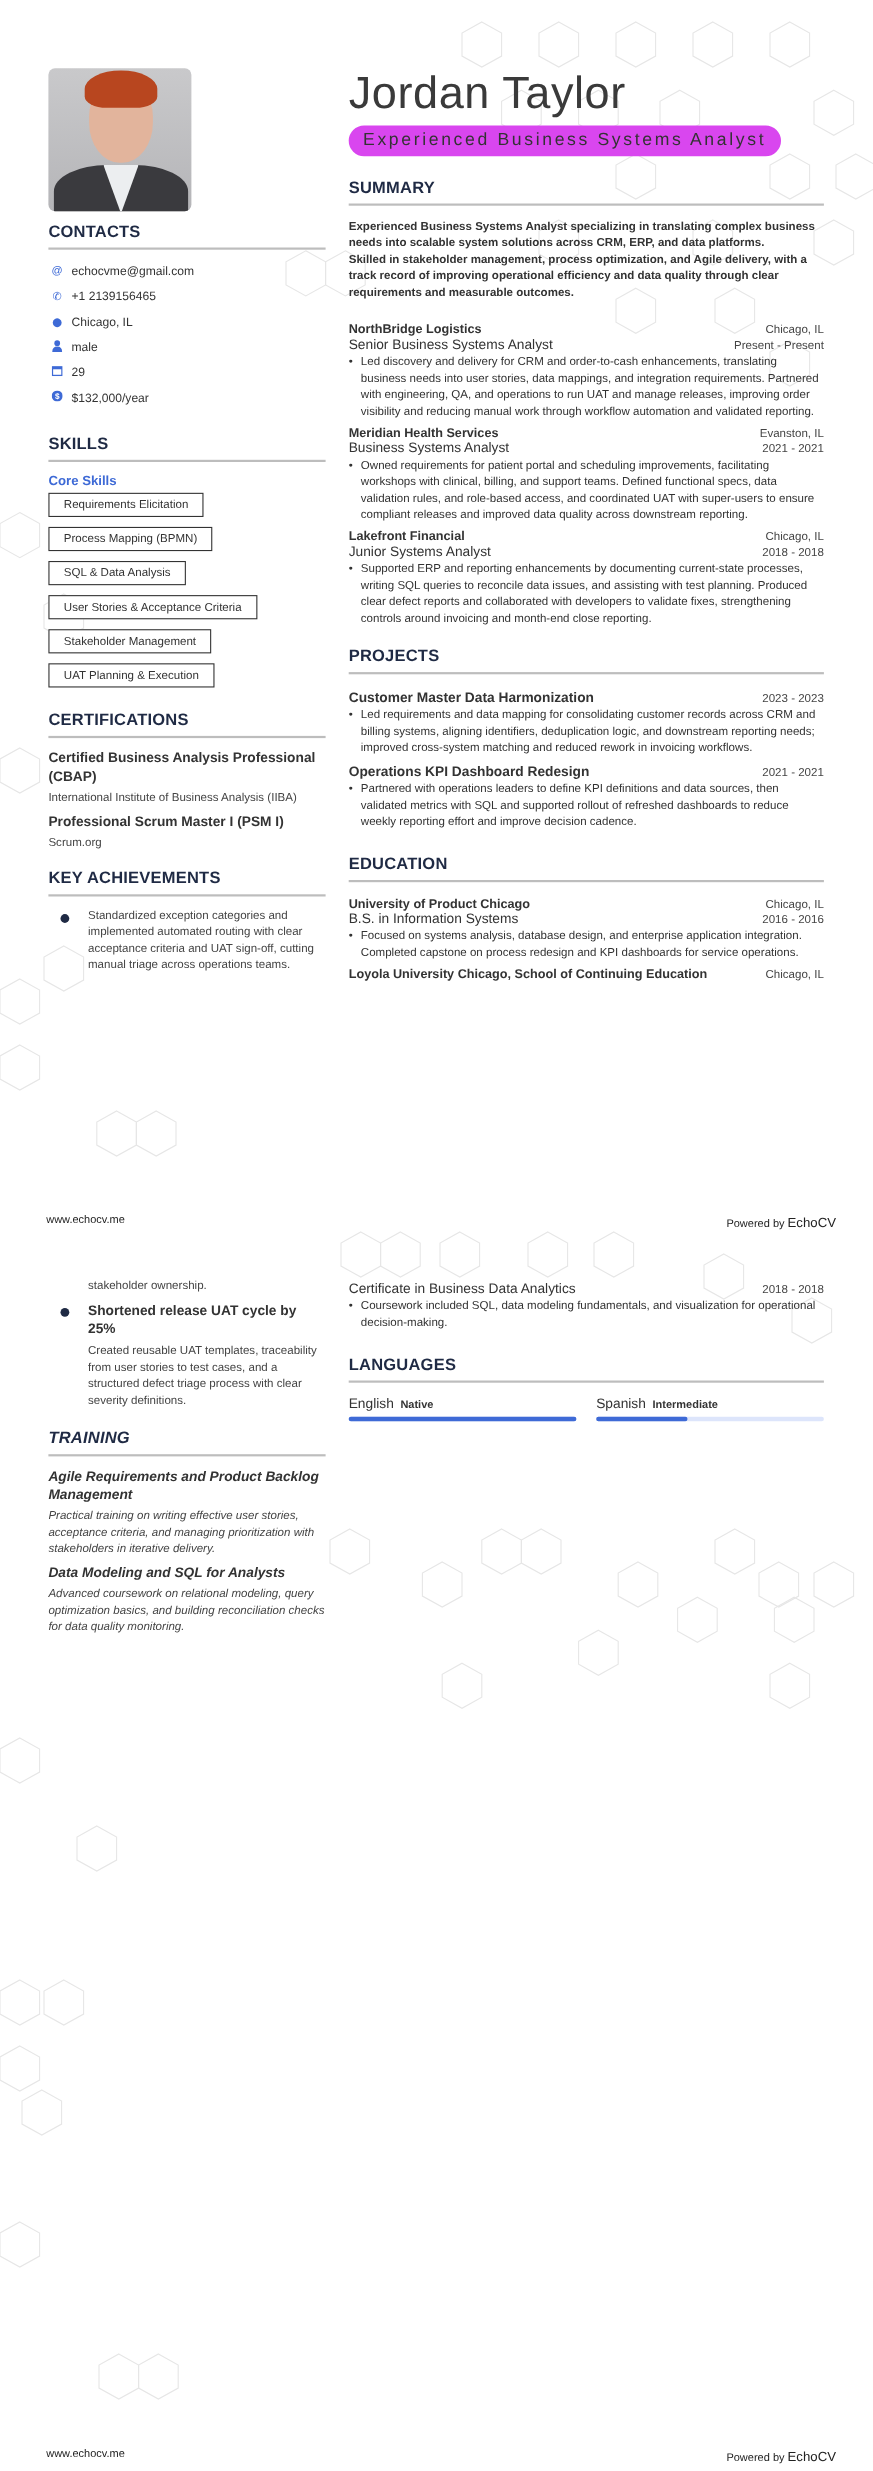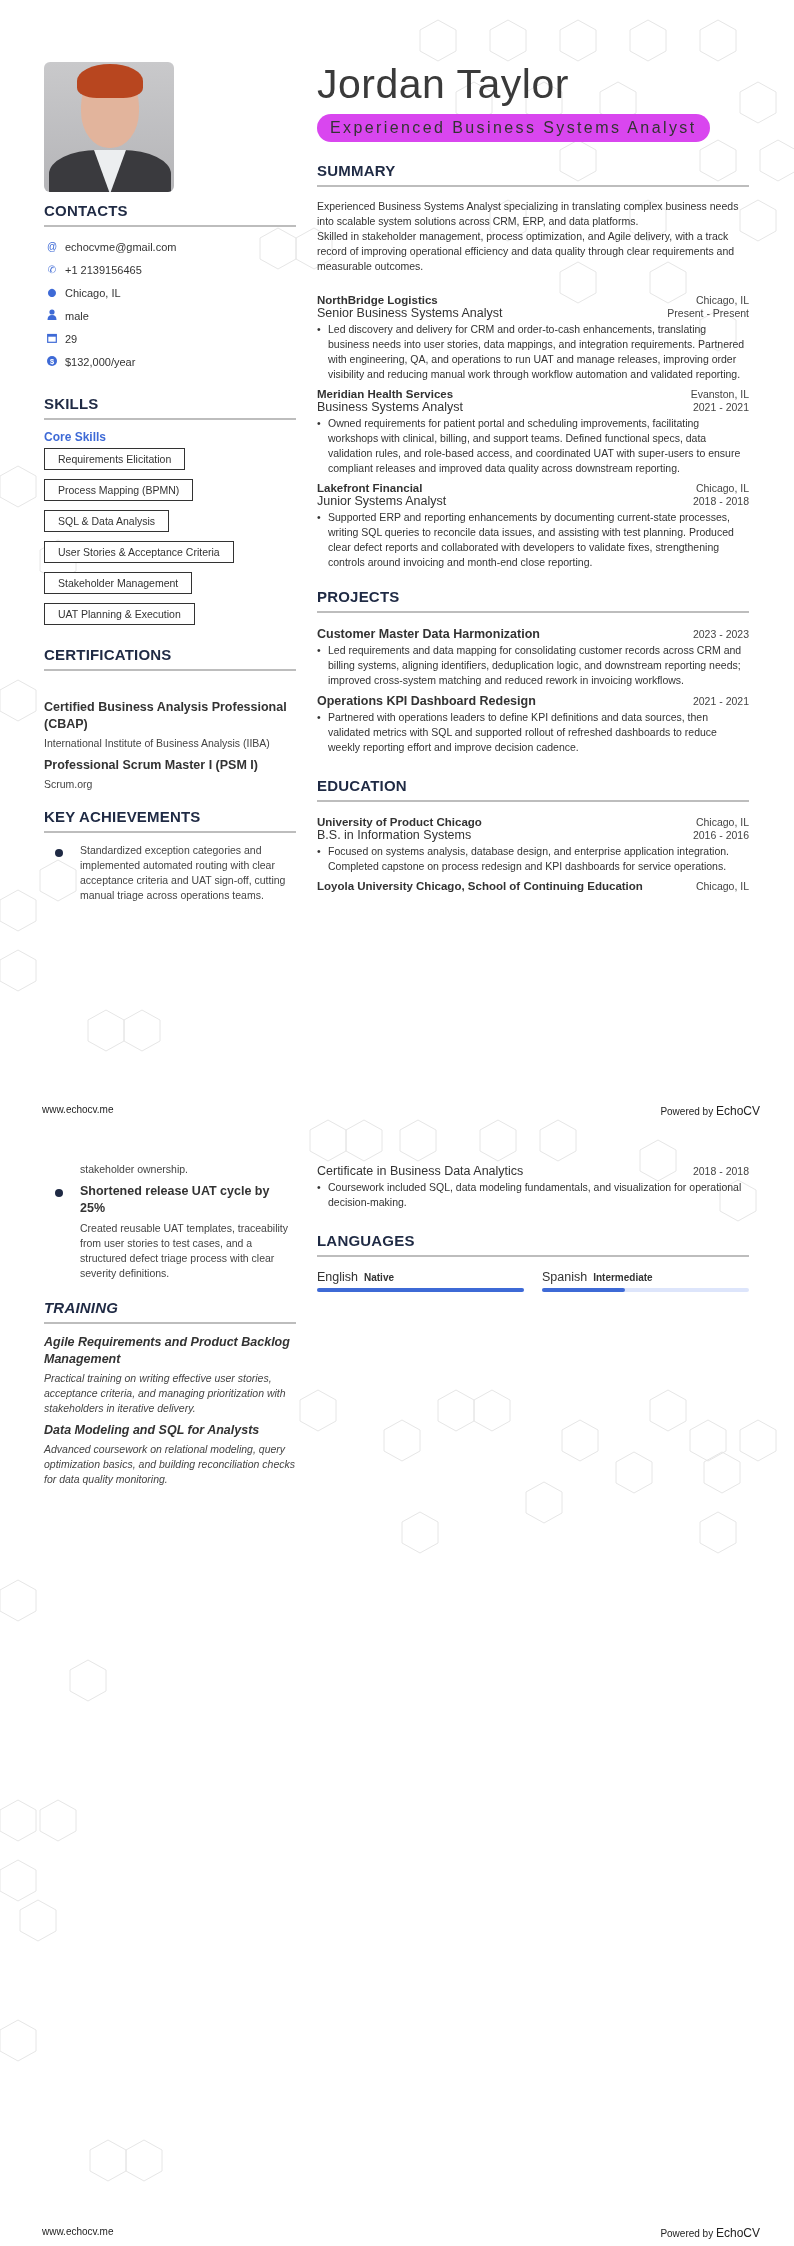--- a/index.html
+++ b/index.html
@@ -19,21 +19,21 @@
   .subhead { color: #3e6ad6; font-weight: 700; font-size: 12px; margin: 10px 0 4px; }
   .chip { display: inline-block; border: 1px solid #333; font-size: 10.5px; padding: 4px 13px; margin-bottom: 9px; color: #333; background: #fff; }
   .cert-name { font-weight: 700; font-size: 12.5px; color: #333; line-height: 17px; }
   .cert-org { font-size: 10.5px; color: #444; line-height: 15px; margin: 3px 0 6px; }
   .ach { position: relative; padding-left: 36px; margin-bottom: 6px; }
   .ach .dot { position: absolute; left: 11px; top: 6px; width: 8px; height: 8px; border-radius: 50%; background: #1f2a44; }
   .ach-title { font-weight: 700; font-size: 12.5px; line-height: 17px; color: #333; }
   .ach-desc { font-size: 10.5px; line-height: 15px; color: #444; margin-top: 4px; }
   .name { font-size: 41px; color: #3a3a3a; font-weight: 400; letter-spacing: 0.5px; line-height: 48px; }
   .pill { display: inline-block; background: #d946ef; border-radius: 16px; padding: 5px 13px; font-size: 16px; letter-spacing: 2.4px; color: #333; font-weight: 500; margin-top: 6px; }
-  .para { font-size: 10.5px; line-height: 15px; color: #333; }
+  .para { font-size: 10.5px; line-height: 15px; color: #333; font-weight: bold; }
   .row { display: flex; justify-content: space-between; align-items: baseline; }
   .org { font-weight: 700; font-size: 11.5px; color: #333; }
   .loc { font-size: 10.5px; color: #444; }
   .role { font-size: 12.5px; color: #333; }
   .dates { font-size: 10.5px; color: #444; }
   .bullet { position: relative; padding-left: 11px; font-size: 10.5px; line-height: 15px; color: #333; margin-top: 2px; }
   .bullet::before { content: "•"; position: absolute; left: 0; top: 0; }
   .footer { position: absolute; left: 42px; width: 718px; display: flex; justify-content: space-between; font-size: 10px; color: #222; }
   .footer .brand { font-size: 12px; }
   .lang { display: flex; gap: 18px; margin-top: 10px; }
@@ -172,21 +172,21 @@
         <div><span class="chip">Process Mapping (BPMN)</span></div>
         <div><span class="chip">SQL &amp; Data Analysis</span></div>
         <div><span class="chip">User Stories &amp; Acceptance Criteria</span></div>
         <div><span class="chip">Stakeholder Management</span></div>
         <div><span class="chip">UAT Planning &amp; Execution</span></div>
       </div>
     </div>
 
     <div style="margin-top:12px;">
       <div class="sec-title">CERTIFICATIONS</div>
-      <div style="margin-top:28px;">
+      <div style="margin-top:10px;">
         <div class="cert-name">Certified Business Analysis Professional (CBAP)</div>
         <div class="cert-org">International Institute of Business Analysis (IIBA)</div>
         <div class="cert-name">Professional Scrum Master I (PSM I)</div>
         <div class="cert-org">Scrum.org</div>
       </div>
     </div>
 
     <div style="margin-top:16px;">
       <div class="sec-title">KEY ACHIEVEMENTS</div>
       <div style="margin-top:10px;">

